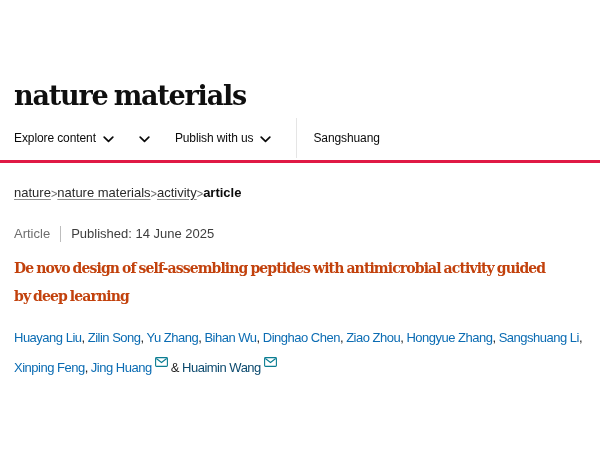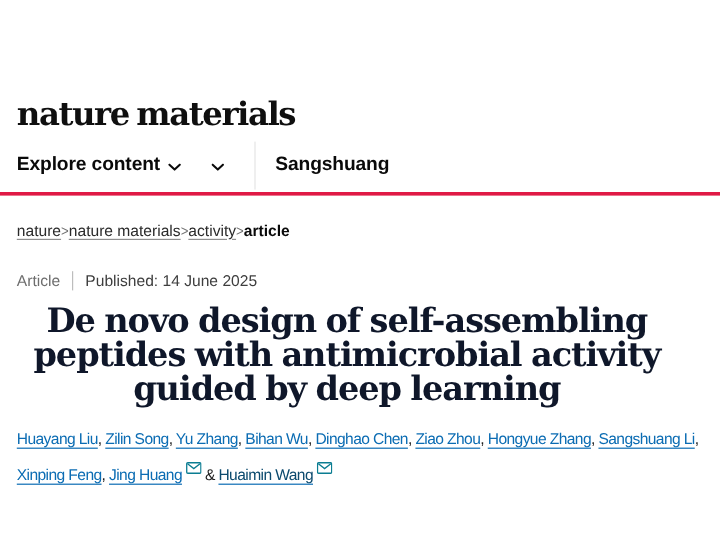--- a/index.html
+++ b/index.html
@@ -28,22 +28,22 @@
   .nav {
     margin: 15px 14px 0;
     display: flex;
     align-items: center;
     height: 22px;
   }
   .nav-item {
     display: inline-flex;
     align-items: center;
     gap: 7px;
-    font-size: 16px;
-    font-weight: 700;
+    font-size: 12px;
+    font-weight: 400;
     letter-spacing: -0.1px;
     color: #0a0a0a;
     margin-right: 25px;
     cursor: pointer;
     white-space: nowrap;
   }
   .nav-divider {
     width: 1px; height: 40px;
     background: #e5e5e5;
     margin-right: 16px;
@@ -82,39 +82,37 @@
   .meta-type { color: #6e6e6e; }
   .meta-divider { width: 1px; height: 16px; background: #bdbdbd; margin: 0 10px; }
   .meta-published { color: #3e3e3e; }
 
   
   .title {
     margin: 12px 14px 0;
     max-width: 550px;
     font-family: "DejaVu Serif", serif;
     font-weight: 700;
-    font-size: 28px;
+    font-size: 14px;
     line-height: 28px;
     letter-spacing: -0.9px;
     word-spacing: -1px;
-    color: #0f172a;
-    text-align: center;
+    color: #c2410c;
   }
 
   
   .authors {
     margin: 15px 14px 0;
     max-width: 576px;
     font-size: 13px;
     line-height: 25px;
     letter-spacing: -0.5px;
     color: #1f1f1f;
   }
   .author-link {
-    text-decoration: underline;
     text-decoration-thickness: 1px;
     text-underline-offset: 2.5px;
     cursor: pointer;
     white-space: nowrap;
   }
   .env {
     display: inline-block;
     margin-left: 3px;
     vertical-align: 5px;
     cursor: pointer;
@@ -131,20 +129,28 @@
   <nav class="nav" id="nav">
       <a class="nav-item">
         <span>Explore content</span>
         <span class="chev">
           <svg width="11" height="7" viewBox="0 0 11 7" fill="none">
             <path d="M1.2 1.2 L5.5 5.3 L9.8 1.2" stroke="#0a0a0a" stroke-width="1.7" stroke-linecap="round" stroke-linejoin="round" fill="none"></path>
           </svg>
         </span>
       </a>
       <a class="nav-item">
+        <span class="chev">
+          <svg width="11" height="7" viewBox="0 0 11 7" fill="none">
+            <path d="M1.2 1.2 L5.5 5.3 L9.8 1.2" stroke="#0a0a0a" stroke-width="1.7" stroke-linecap="round" stroke-linejoin="round" fill="none"></path>
+          </svg>
+        </span>
+      </a>
+      <a class="nav-item">
+        <span>Publish with us</span>
         <span class="chev">
           <svg width="11" height="7" viewBox="0 0 11 7" fill="none">
             <path d="M1.2 1.2 L5.5 5.3 L9.8 1.2" stroke="#0a0a0a" stroke-width="1.7" stroke-linecap="round" stroke-linejoin="round" fill="none"></path>
           </svg>
         </span>
       </a>
       <span class="nav-divider"></span>
       <a class="nav-item">
         <span>Sangshuang</span>
       </a>

